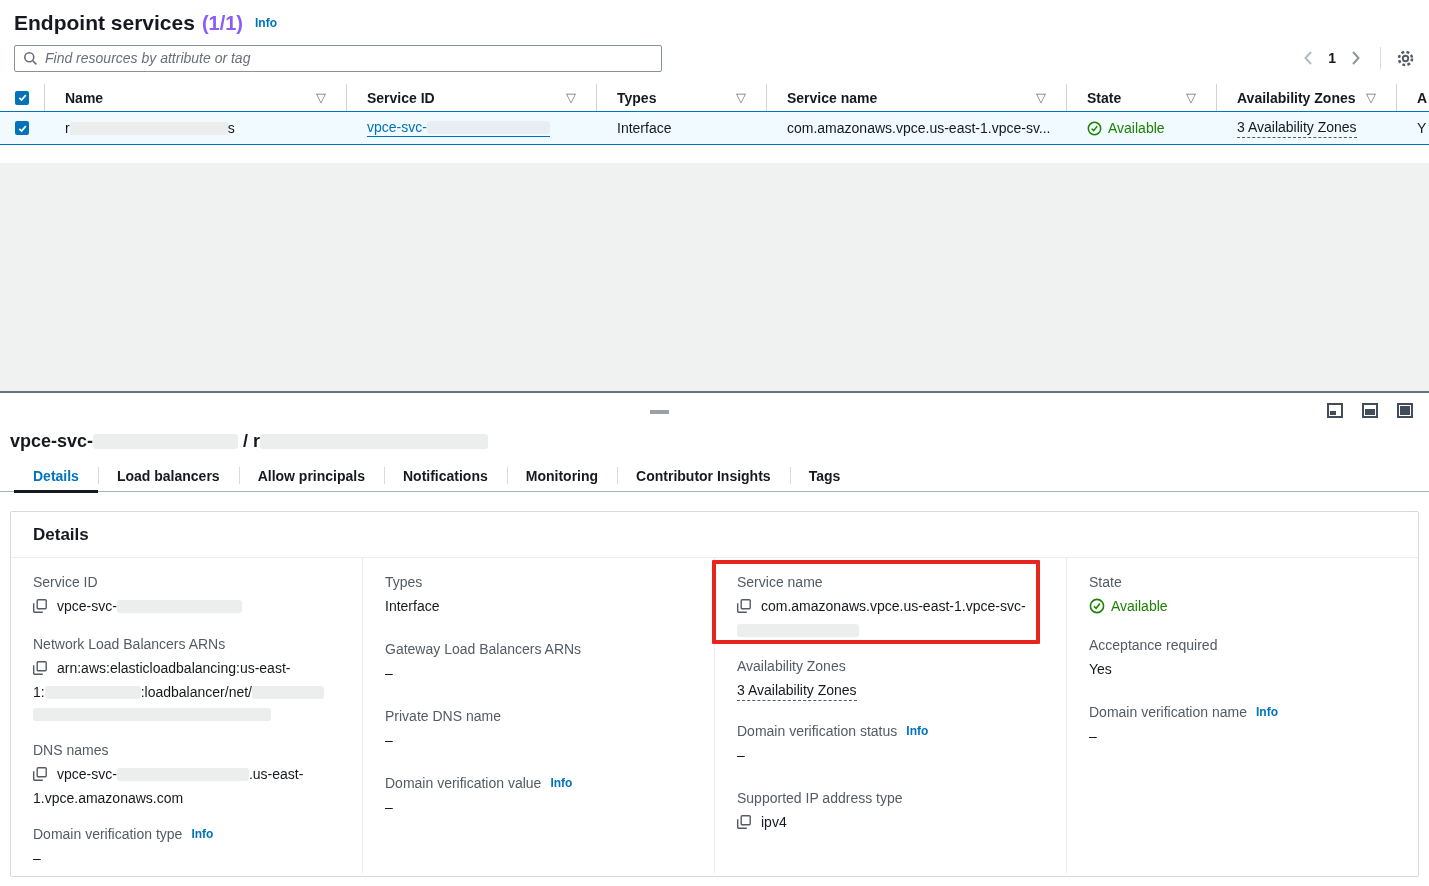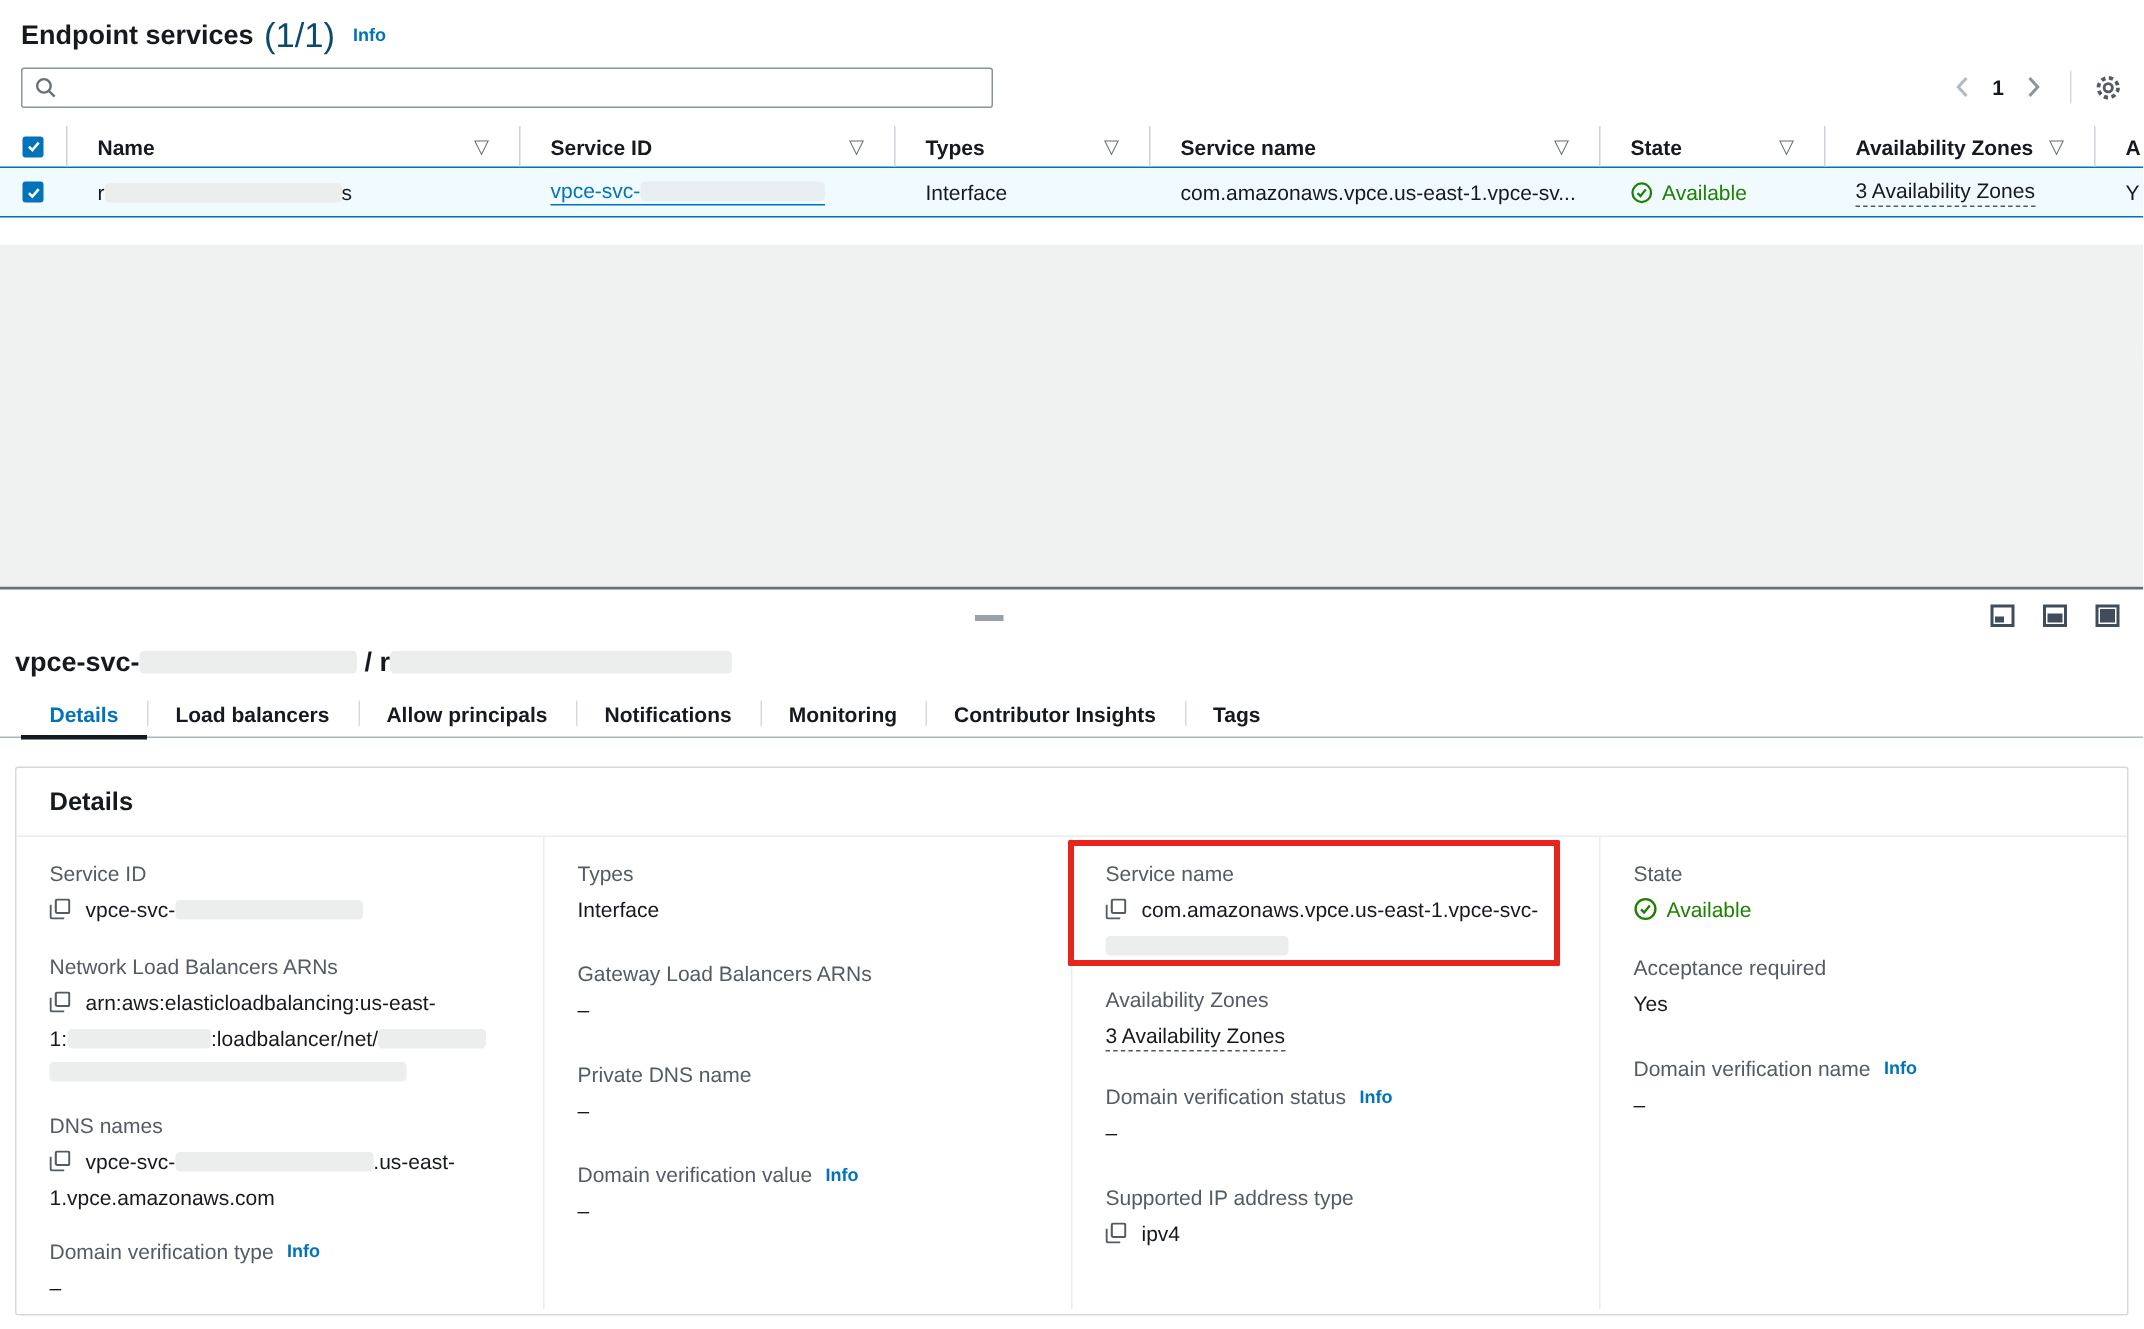--- a/index.html
+++ b/index.html
@@ -4,22 +4,22 @@
 <style>
   * { margin:0; padding:0; box-sizing:border-box; }
   html,body { background:#fff; }
   body { font-family:"Liberation Sans", sans-serif; color:#16191f; }
   .app { position:relative; width:1429px; height:886px; background:#fff; overflow:hidden; font-size:14px; }
 
   
   .top-pane { position:absolute; inset:0 0 auto 0; height:393px; background:#fff; border-bottom:2px solid #67717c; }
 
   .page-header { position:absolute; top:8px; left:14px; right:14px; height:30px; display:flex; align-items:center; }
-  .page-title { font-size:18px; font-weight:700;text-align:right; }
-  .page-count { font-size:23px; font-weight:400; margin-left:7px; color:#0c4a6e; }
+  .page-title { font-size:21px; font-weight:700;text-align:right; }
+  .page-count { font-size:20px; font-weight:700; margin-left:7px; color:#8b5cf6; }
   .info-link { color:#0073bb; font-size:12px; font-weight:700; margin-left:12px; cursor:pointer; }
   .header-actions { margin-left:auto; display:flex; gap:10px; align-items:center; }
   .btn { height:28px; border:1px solid #545b64; border-radius:2px; background:#fff; display:inline-flex; align-items:center; justify-content:center; gap:8px; font-weight:700; font-size:14px; color:#16191f; padding:0 16px; cursor:pointer; }
   .btn-icon { width:36px; padding:0; }
   .btn-primary { background:#ec7211; border-color:#ec7211; color:#231f20; }
   .caret { font-size:10px; color:#16191f; }
 
   .search-row { position:absolute; top:44px; left:14px; right:14px; height:28px; display:flex; align-items:center; }
   .search-box { width:648px; height:27px; border:1px solid #879596; border-radius:2px; background:#fff; display:flex; align-items:center; padding:0 8px; gap:7px; }
   .search-box input { border:none; outline:none; flex:1; font-size:14px; font-family:"Liberation Sans", sans-serif; color:#16191f; background:transparent; }
@@ -111,20 +111,21 @@
     </div>
 
     <div class="search-row">
       <div class="search-box">
         <span>
           <svg width="15" height="15" viewBox="0 0 16 16">
               <circle cx="6.7" cy="6.7" r="4.8" fill="none" stroke="#687078" stroke-width="1.7"></circle>
               <path d="M10.4 10.4 14.3 14.3" stroke="#687078" stroke-width="1.7"></path>
             </svg>
         </span>
+        <input type="text" placeholder="Find resources by attribute or tag" style="">
       </div>
       <div class="pager">
         <span>
           <svg width="10" height="16" viewBox="0 0 10 16">
               <path d="M8 2 2.5 8 8 14" fill="none" stroke="#b0bcc0" stroke-width="2"></path>
             </svg>
         </span>
         <span class="page-num">1</span>
         <span>
           <svg width="10" height="16" viewBox="0 0 10 16">

